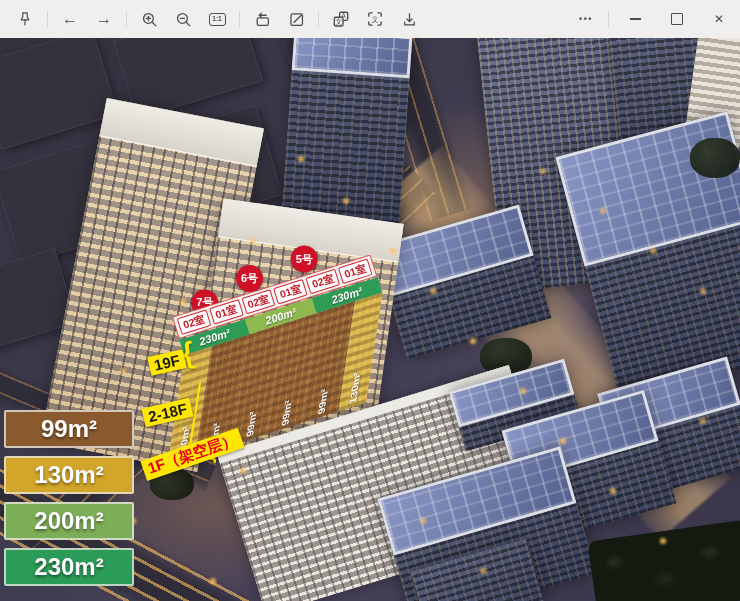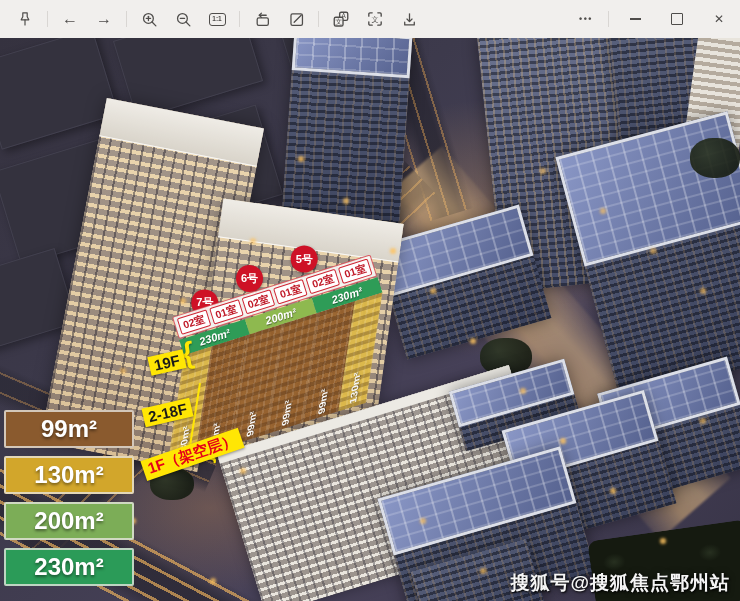--- a/index.html
+++ b/index.html
@@ -383,15 +383,14 @@
           <span>130m²</span>
         </div>
       <div class="lg" style="background-color: rgb(124, 173, 87);">
           <span>200m²</span>
         </div>
       <div class="lg" style="background-color: rgb(43, 155, 88);">
           <span>230m²</span>
         </div>
     </div>
 
-    <div class="watermark">搜狐号@搜狐焦点鄂州站</div>
   </div>
 </div>
 
 </body></html>

